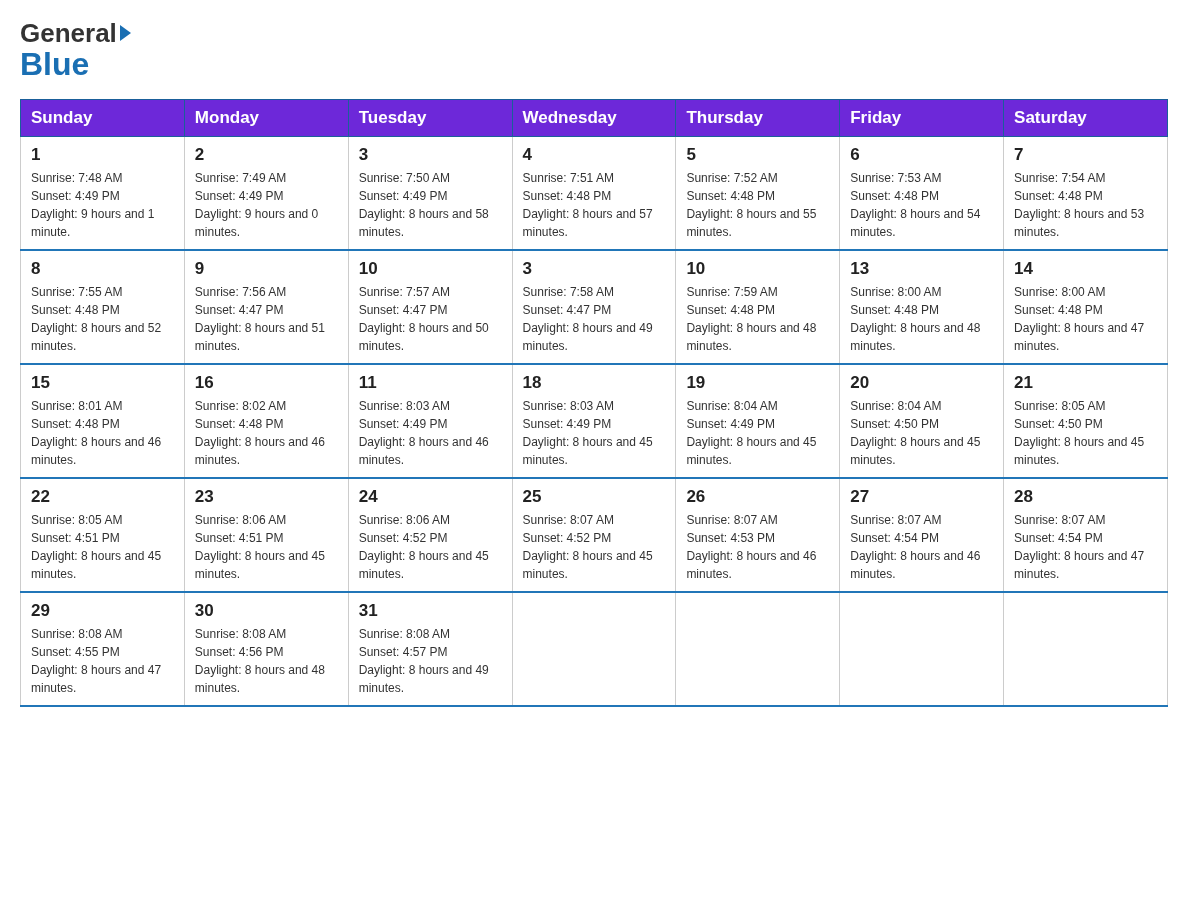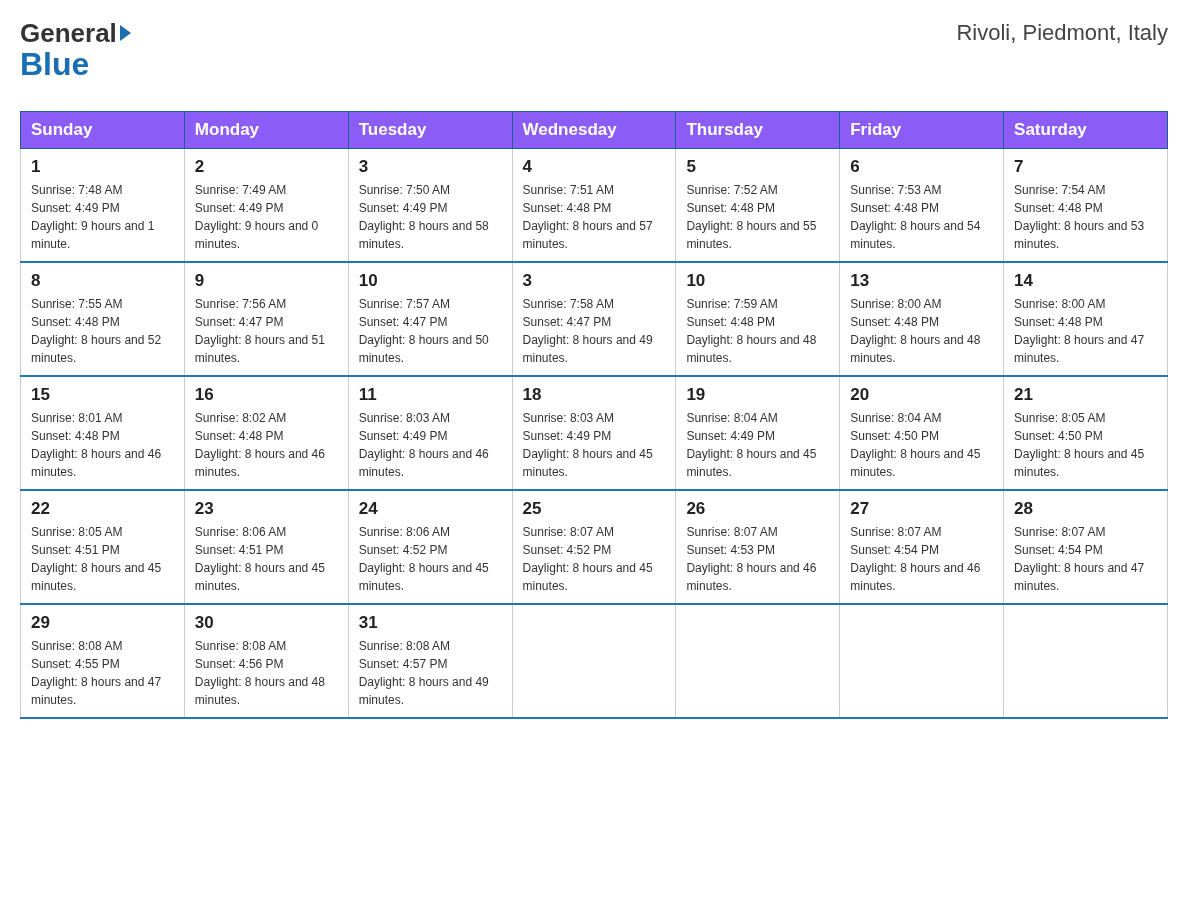--- a/index.html
+++ b/index.html
@@ -7,21 +7,21 @@
       font-family: Arial, sans-serif;
       background: #fff;
       padding: 20px;
       width: 1188px;
       min-height: 918px;
     }
     .header {
       display: flex;
       justify-content: space-between;
       align-items: flex-start;
-      margin-bottom: 28px;
+      margin-bottom: 16px;
     }
     .logo {
       display: flex;
       flex-direction: column;
       align-items: flex-start;
     }
     .title-area {
       text-align: right;
     }
     .title-area h1 {
@@ -33,21 +33,21 @@
     .title-area h2 {
       font-size: 22px;
       font-weight: normal;
       color: #444;
     }
     .calendar {
       width: 100%;
       border-collapse: collapse;
     }
     .calendar thead th {
-      background-color: #8b5cf6;
+      background-color: #6d28d9;
       color: #fff;
       font-size: 17px;
       font-weight: bold;
       padding: 8px 10px;
       text-align: left;
       border: 1px solid #1a5f9a;
     }
     .calendar tbody td {
       border: 1px solid #ccc;
       vertical-align: top;
@@ -100,21 +100,20 @@
 
 <div class="header">
   <div class="logo">
     <div class="logo-line1">
       <span>General</span>
         <span class="logo-arrow"></span>
     </div>
     <div class="logo-line2">Blue</div>
   </div>
   <div class="title-area">
-    <h2>Rivoli, Piedmont, Italy</h2>
   </div>
 </div>
 
 <table class="calendar">
   <thead>
     <tr>
       <th>Sunday</th>
       <th>Monday</th>
       <th>Tuesday</th>
       <th>Wednesday</th>

